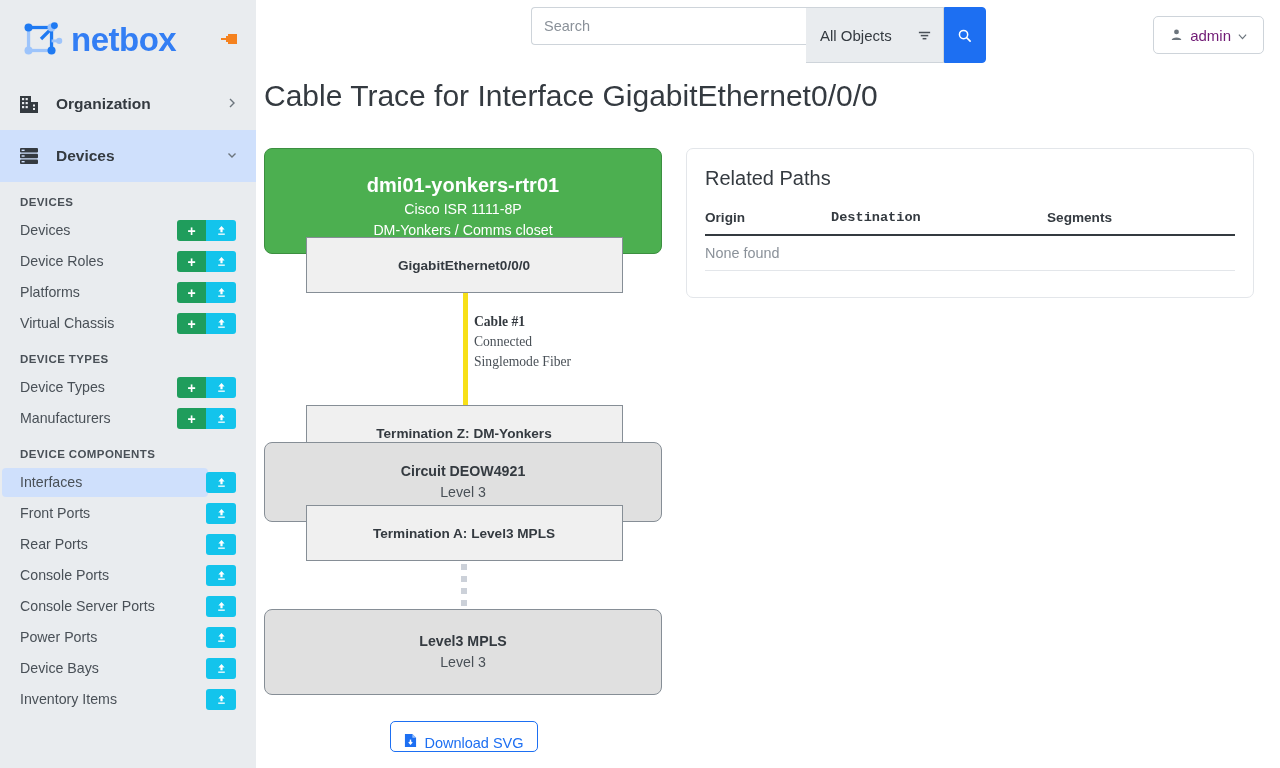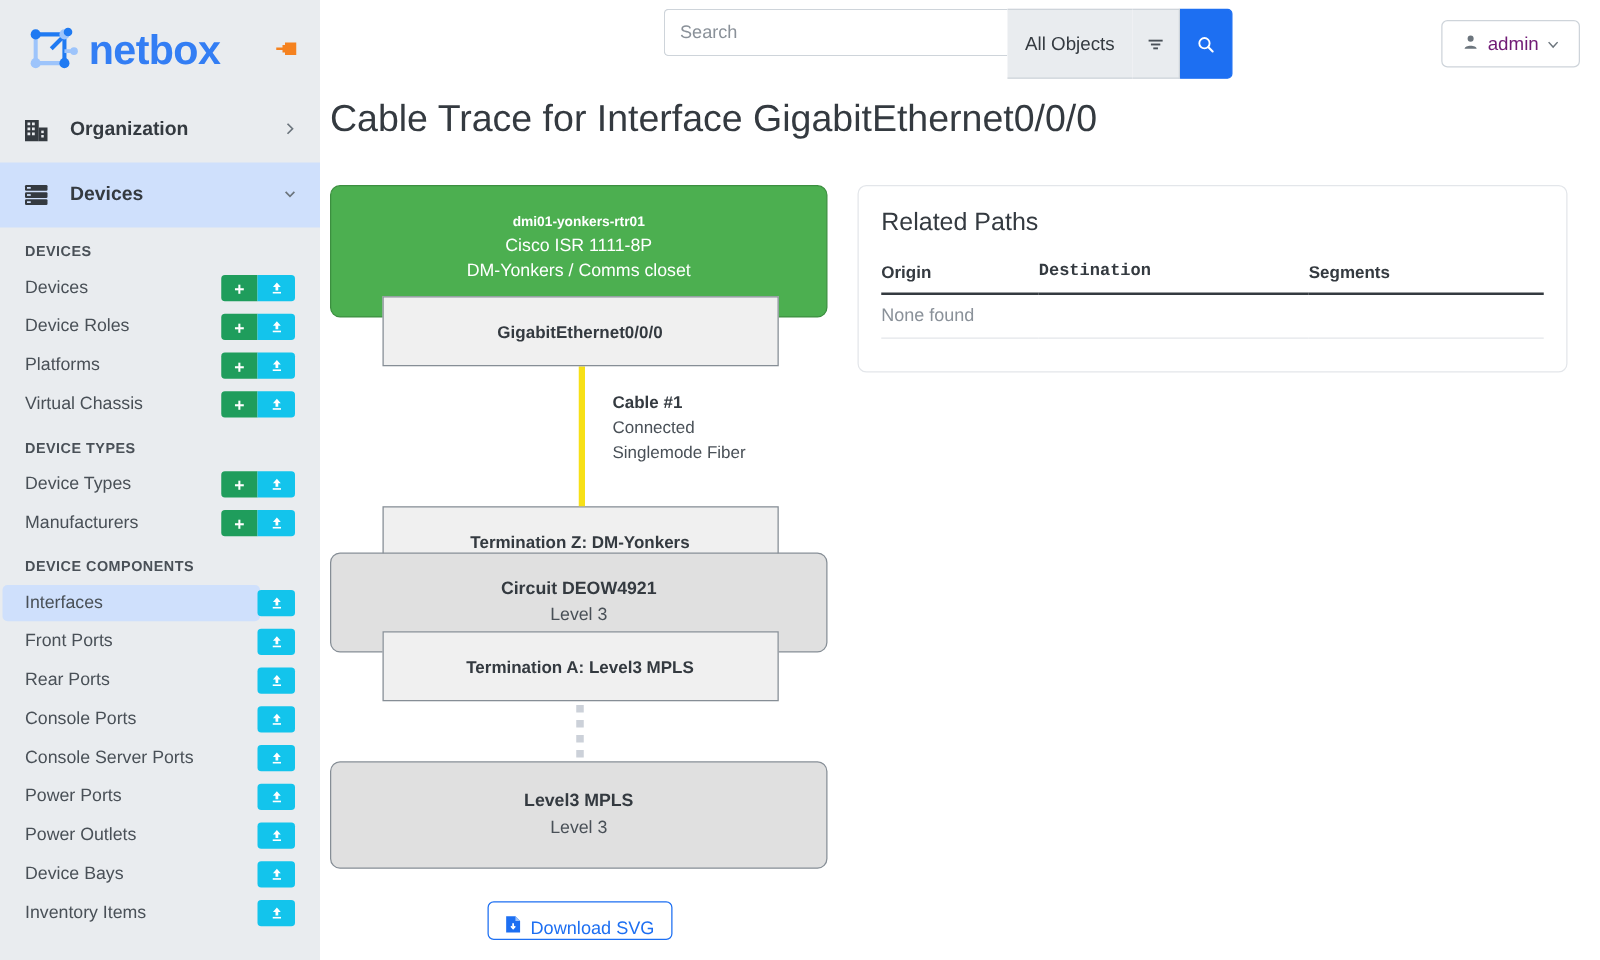--- a/index.html
+++ b/index.html
@@ -125,37 +125,37 @@
   .content { display: flex; padding: 34px 16px 0 8px; gap: 22px; }
 
   
   .trace { width: 400px; position: relative; }
   .node-device {
     width: 398px; height: 106px;
     background: #4caf50; border: 1px solid #3c8f40; border-radius: 8px;
     color: #fff; text-align: center;
     padding-top: 22px;
   }
-  .node-device .n1 { font-size: 11px; font-weight: 700; line-height: 1.42; }
+  .node-device .n1 { font-size: 20px; font-weight: 700; line-height: 1.42; }
   .node-device .n2, .node-device .n3 { font-size: 14.2px; font-weight: 400; line-height: 1.42; }
 
   .term-box {
     width: 317px; height: 56px; margin: 0 auto;
     background: #f0f0f0; border: 1px solid #868e96; border-radius: 0;
     display: flex; align-items: center; justify-content: center;
     font-size: 13.6px; font-weight: 700; color: #343a40;
   }
   .mt-neg { margin-top: -17px; position: relative; z-index: 3; }
 
   .cable-area { position: relative; height: 112px; }
   .cable-line {
     position: absolute; left: 199px; top: 0; width: 5px; height: 112px;
     background: #f7e017;
   }
-  .cable-label { position: absolute; left: 226px; top: 19px; text-align: left; }
+  .cable-label { position: absolute; left: 210px; top: 19px; text-align: left; font-family: Liberation Serif, serif; }
   .cable-label .c1 { font-size: 13.6px; font-weight: 700; color: #343a40; line-height: 1.46; }
   .cable-label .c2, .cable-label .c3 { font-size: 13.6px; color: #495057; line-height: 1.46; }
 
   .node-circuit {
     width: 398px; height: 80px;
     background: #e0e0e0; border: 1px solid #868e96; border-radius: 8px;
     text-align: center; color: #343a40;
     display: flex; flex-direction: column; justify-content: center;
     margin-top: -19px; position: relative; z-index: 1;
   }
@@ -428,31 +428,20 @@
       <span class="btns">
         <button class="btn-imp only">
           <svg viewBox="0 0 12 12">
               <path d="M6 1 L9.4 5 L7.2 5 L7.2 8 L4.8 8 L4.8 5 L2.6 5 Z" fill="#fff"></path>
               <rect x="2.4" y="9.3" width="7.2" height="1.4" fill="#fff"></rect>
             </svg>
         </button>
       </span>
     </div>
     <div class="nav-row">
-      <span class="rlabel">Power Outlets</span>
-      <span class="btns">
-        <button class="btn-imp only">
-          <svg viewBox="0 0 12 12">
-              <path d="M6 1 L9.4 5 L7.2 5 L7.2 8 L4.8 8 L4.8 5 L2.6 5 Z" fill="#fff"></path>
-              <rect x="2.4" y="9.3" width="7.2" height="1.4" fill="#fff"></rect>
-            </svg>
-        </button>
-      </span>
-    </div>
-    <div class="nav-row">
       <span class="rlabel">Device Bays</span>
       <span class="btns">
         <button class="btn-imp only">
           <svg viewBox="0 0 12 12">
               <path d="M6 1 L9.4 5 L7.2 5 L7.2 8 L4.8 8 L4.8 5 L2.6 5 Z" fill="#fff"></path>
               <rect x="2.4" y="9.3" width="7.2" height="1.4" fill="#fff"></rect>
             </svg>
         </button>
       </span>
     </div>

